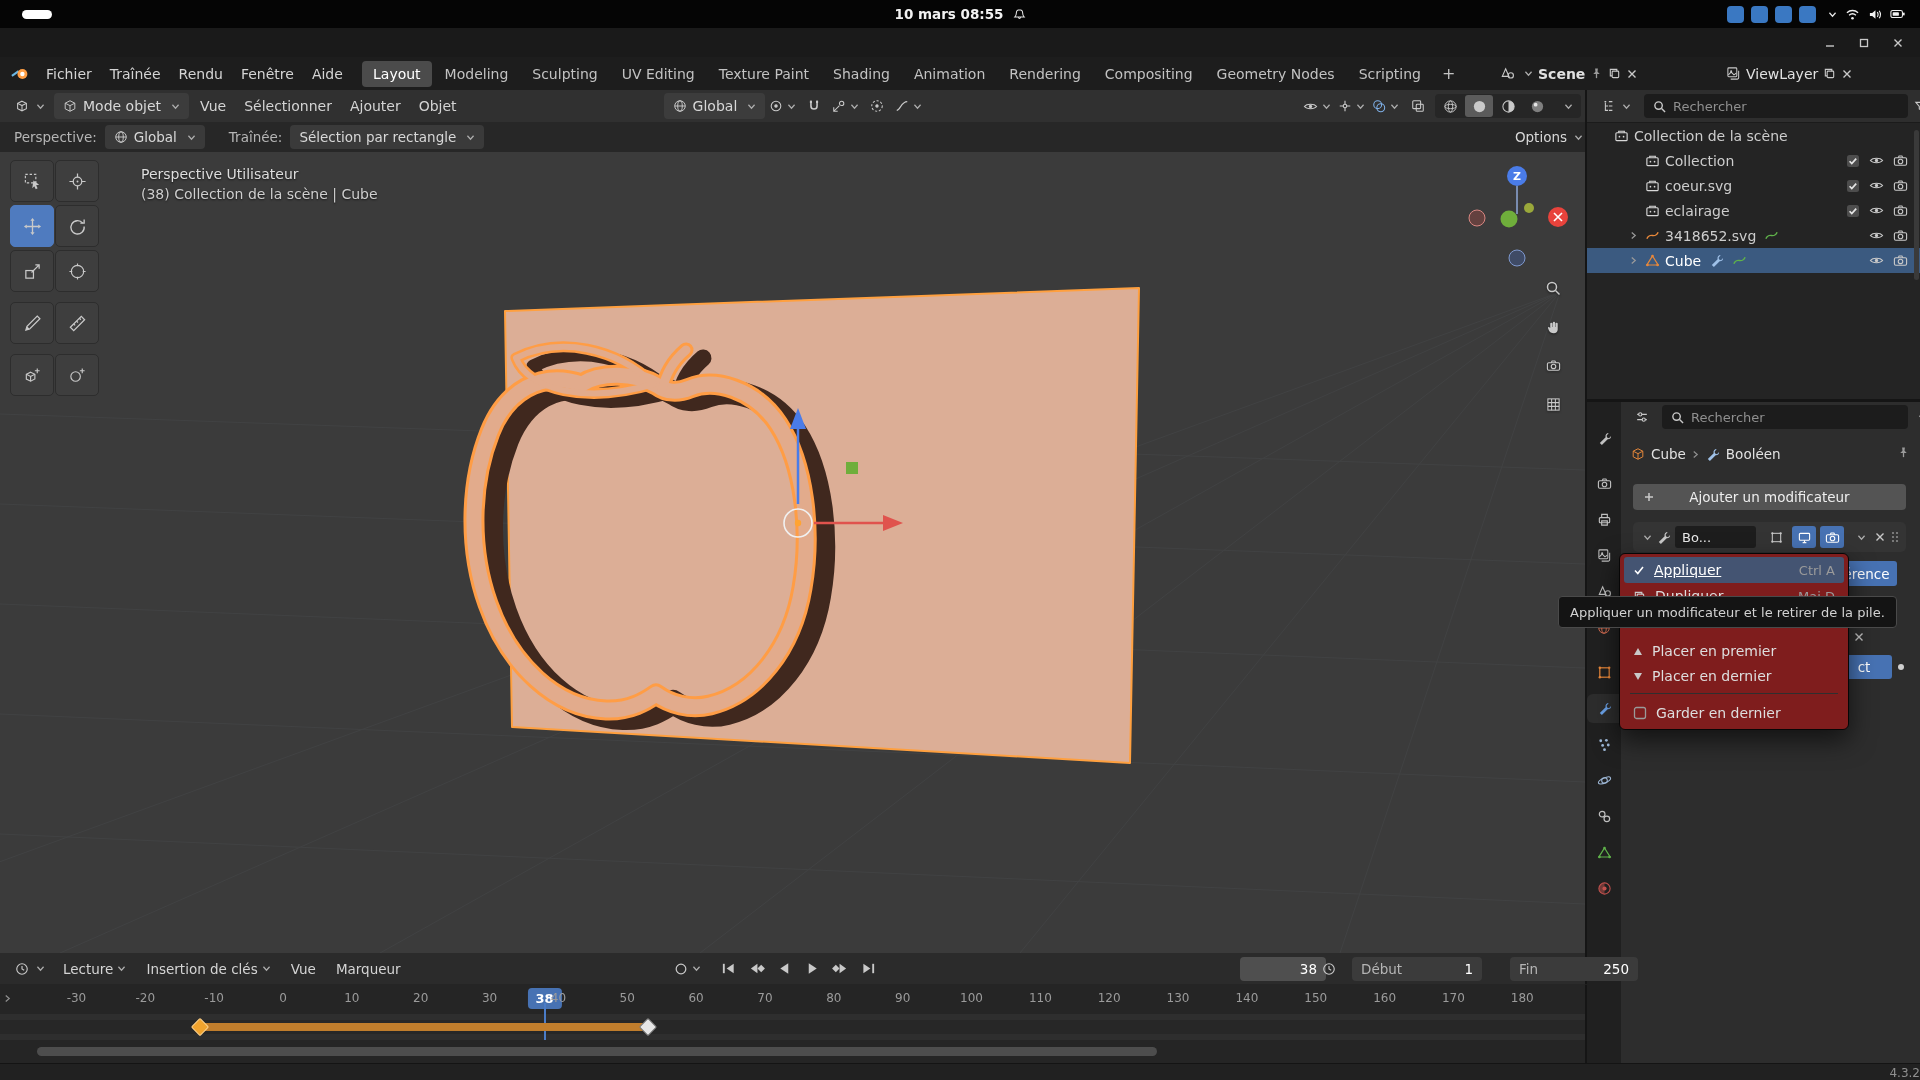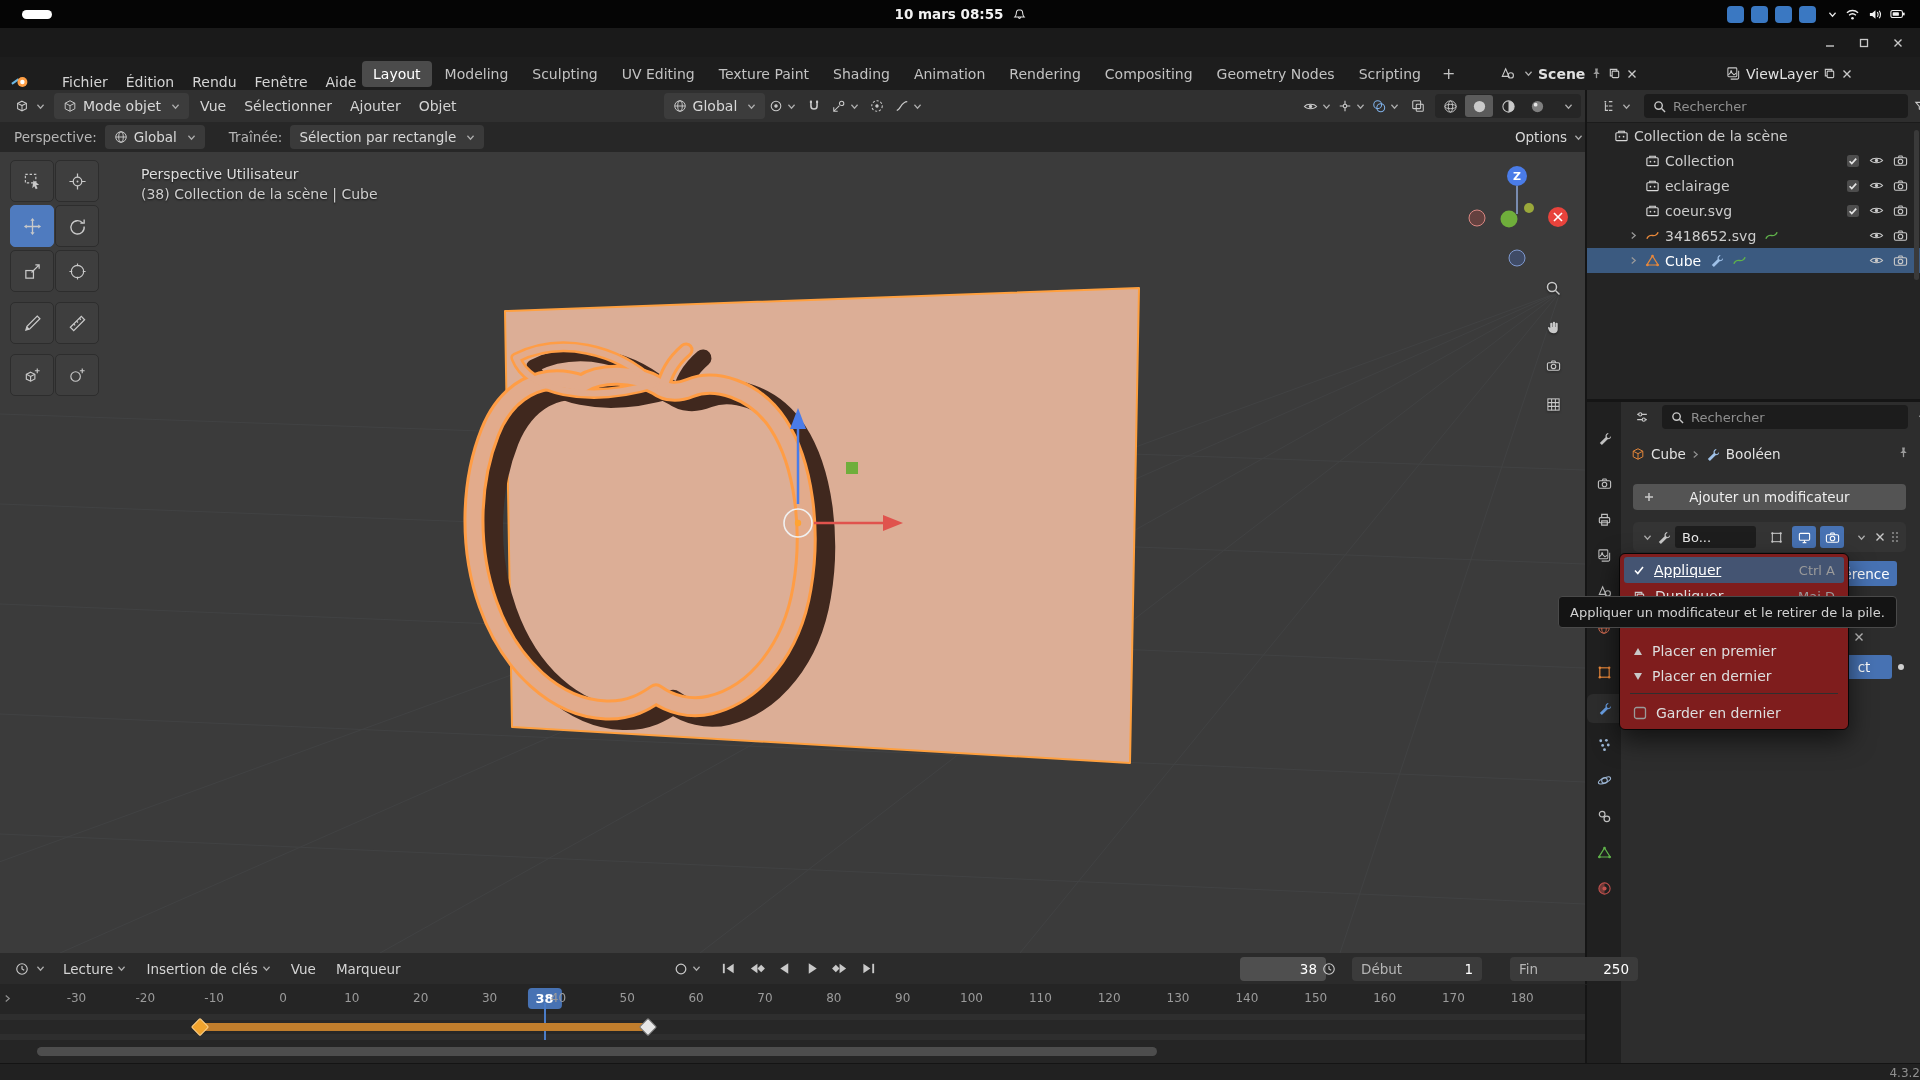--- a/index.html
+++ b/index.html
@@ -133,31 +133,31 @@
         </span>
       <span class="ic">
           <svg width="12" height="12" viewBox="0 0 12 12">
             <path d="M2.5 2.5l7 7M9.5 2.5l-7 7" stroke="currentColor" stroke-width="1.4"></path>
           </svg>
         </span>
     </div>
   </div>
 
   <div id="menubar" class="abs">
-    <div class="abs flex" style="left:10px;top:8px;height:33px;gap:18px;text-align:center;">
+    <div class="abs flex" style="left:10px;top:0;height:33px;gap:2px;text-align:center;">
       <span class="ic" style="margin-right:4px;">
           <svg width="21" height="16" viewBox="0 0 22 16">
             <path d="M2 10l7-5" stroke="#6bb7e3" stroke-width="2.2"></path>
             <circle cx="13" cy="8" r="5.2" fill="#ff9f45"></circle>
             <circle cx="13" cy="8" r="2.3" fill="#fff"></circle>
           </svg>
         </span>
       <div id="app-menus" class="flex" style="font-size:14px;">
           <div class="menu-txt">Fichier</div>
-          <div class="menu-txt">Édition</div>
+          <div class="menu-txt">Traînée</div>
           <div class="menu-txt">Rendu</div>
           <div class="menu-txt">Fenêtre</div>
           <div class="menu-txt">Aide</div>
         </div>
     </div>
     <div id="workspaces" class="abs flex" style="left:362px;top:3px;height:27px;gap:2px;">
         <div class="wtab active">Layout</div>
         <div class="wtab">Modeling</div>
         <div class="wtab">Sculpting</div>
         <div class="wtab">UV Editing</div>
@@ -719,21 +719,21 @@
           <span style="display:inline-block;width:26px;"></span>
           <span class="oarrow"></span>
           <span class="ic" style="color:#d8d8d8;">
             <svg width="15" height="15" viewBox="0 0 16 16" fill="none" stroke="currentColor" stroke-width="1.2">
               <rect x="2" y="5" width="12" height="8.5" rx="1"></rect>
               <path d="M5 5V3.5h6V5"></path>
               <circle cx="5.8" cy="9.2" r=".9" fill="currentColor" stroke="none"></circle>
               <circle cx="10.2" cy="9.2" r=".9" fill="currentColor" stroke="none"></circle>
             </svg>
           </span>
-          <span>eclairage</span>
+          <span>coeur.svg</span>
           <span class="oright">
             <span class="ic">
               <svg width="14" height="14" viewBox="0 0 14 14">
                 <rect x="1" y="1" width="12" height="12" rx="2.5" fill="#4d4d4d"></rect>
                 <path d="M3.6 7.2l2.2 2.4 4.4-5" stroke="#e5e5e5" stroke-width="1.7" fill="none"></path>
               </svg>
             </span>
             <span class="ic">
               <svg width="15" height="15" viewBox="0 0 16 16" fill="none" stroke="currentColor" stroke-width="1.2">
                 <path d="M1.5 8C4 4.8 12 4.8 14.5 8 12 11.2 4 11.2 1.5 8Z"></path>
@@ -753,21 +753,21 @@
           <span style="display:inline-block;width:26px;"></span>
           <span class="oarrow"></span>
           <span class="ic" style="color:#d8d8d8;">
             <svg width="15" height="15" viewBox="0 0 16 16" fill="none" stroke="currentColor" stroke-width="1.2">
               <rect x="2" y="5" width="12" height="8.5" rx="1"></rect>
               <path d="M5 5V3.5h6V5"></path>
               <circle cx="5.8" cy="9.2" r=".9" fill="currentColor" stroke="none"></circle>
               <circle cx="10.2" cy="9.2" r=".9" fill="currentColor" stroke="none"></circle>
             </svg>
           </span>
-          <span>coeur.svg</span>
+          <span>eclairage</span>
           <span class="oright">
             <span class="ic">
               <svg width="14" height="14" viewBox="0 0 14 14">
                 <rect x="1" y="1" width="12" height="12" rx="2.5" fill="#4d4d4d"></rect>
                 <path d="M3.6 7.2l2.2 2.4 4.4-5" stroke="#e5e5e5" stroke-width="1.7" fill="none"></path>
               </svg>
             </span>
             <span class="ic">
               <svg width="15" height="15" viewBox="0 0 16 16" fill="none" stroke="currentColor" stroke-width="1.2">
                 <path d="M1.5 8C4 4.8 12 4.8 14.5 8 12 11.2 4 11.2 1.5 8Z"></path>

